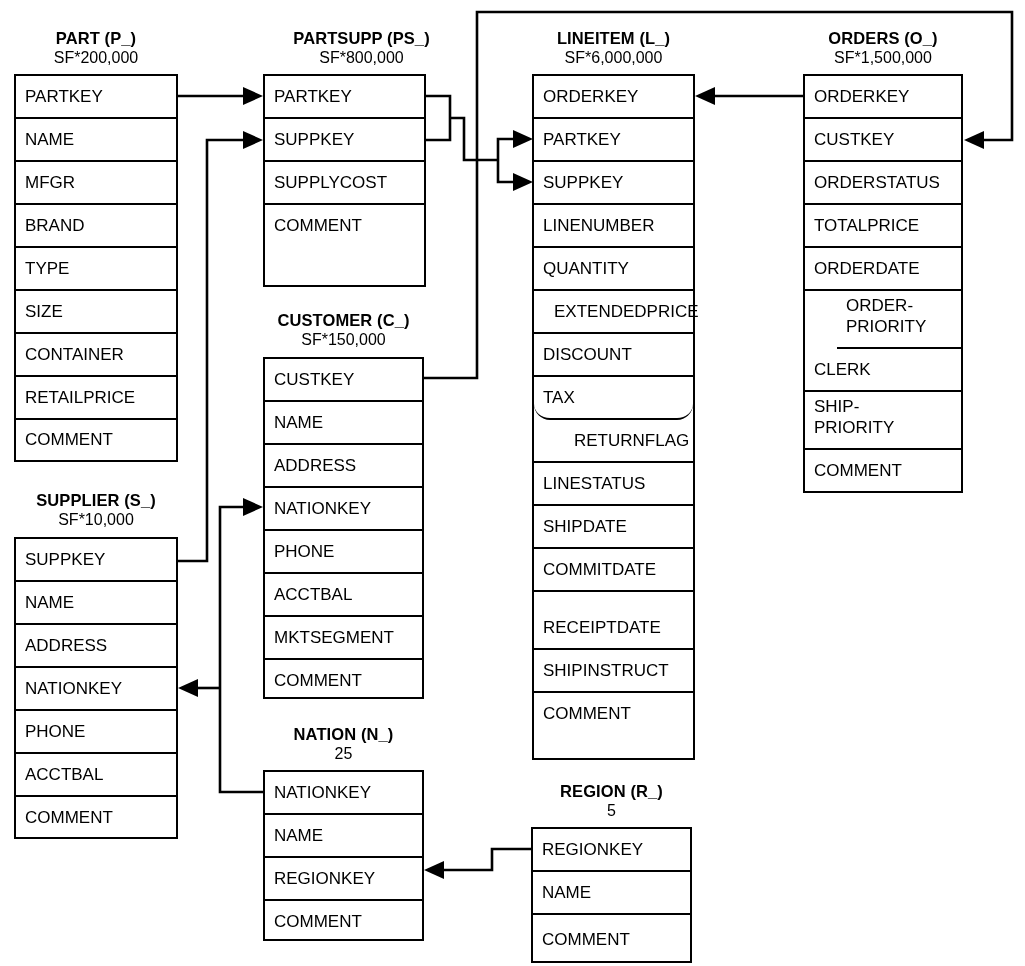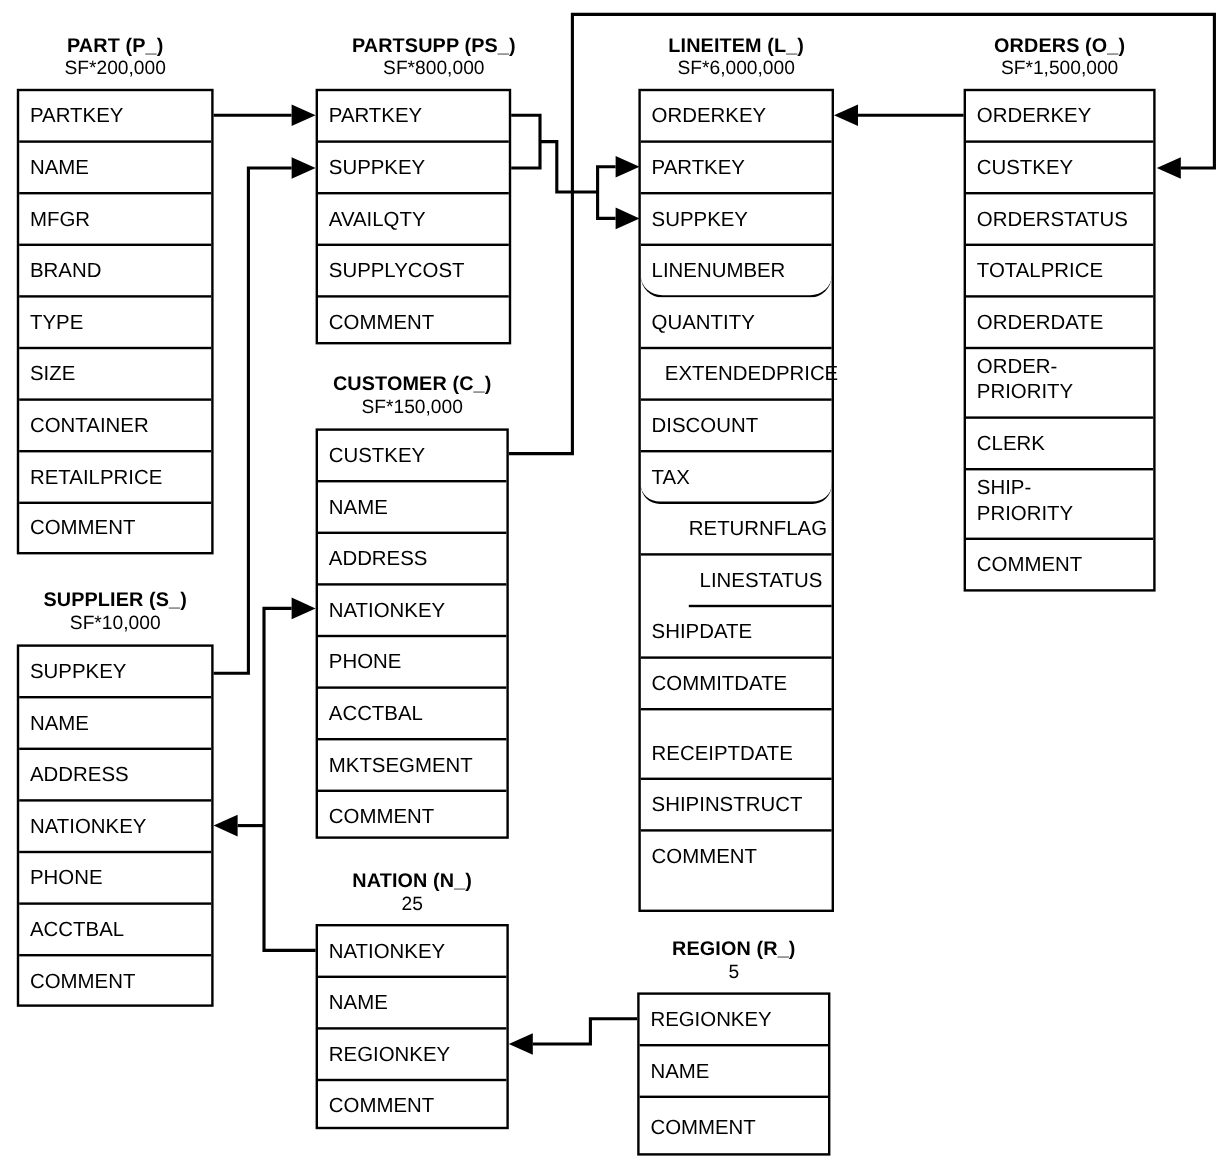--- a/index.html
+++ b/index.html
@@ -101,58 +101,57 @@
     <div class="field" style="height:40px;">COMMENT</div>
   </div>
 
   <div class="entity" style="left:280px; top:28px; width:163px;">
     <div class="entity-title">PARTSUPP (PS_)</div>
     <div class="entity-card">SF*800,000</div>
   </div>
   <div class="entity-box" style="left:263px; top:74px; width:163px; height:213px;">
     <div class="field" style="height:43px;">PARTKEY</div>
     <div class="field" style="height:43px;">SUPPKEY</div>
-    <div class="field" style="height:43px;">AVAILQTY</div>
     <div class="field" style="height:43px;">SUPPLYCOST</div>
     <div class="field" style="height:41px;">COMMENT</div>
   </div>
 
   <div class="entity" style="left:532px; top:28px; width:163px;">
     <div class="entity-title">LINEITEM (L_)</div>
     <div class="entity-card">SF*6,000,000</div>
   </div>
   <div class="entity-box" style="left:532px; top:74px; width:163px; height:686px;">
     <div class="field" style="height:43px;">ORDERKEY</div>
     <div class="field" style="height:43px;">PARTKEY</div>
     <div class="field" style="height:43px;">SUPPKEY</div>
-    <div class="field" style="height:43px;border-radius:18px;">LINENUMBER</div>
+    <div class="field" style="height:43px;">LINENUMBER</div>
     <div class="field" style="height:43px;">QUANTITY</div>
     <div class="field" style="height:43px; padding-left:20px;">EXTENDEDPRICE</div>
     <div class="field" style="height:43px;">DISCOUNT</div>
     <div class="field" style="height:43px;border-radius:16px;">TAX</div>
     <div class="field" style="height:43px;padding-left:40px;">RETURNFLAG</div>
-    <div class="field" style="height:43px;margin-left:40px;">LINESTATUS</div>
+    <div class="field" style="height:43px;">LINESTATUS</div>
     <div class="field" style="height:43px;">SHIPDATE</div>
     <div class="field" style="height:43px;">COMMITDATE</div>
     <div class="field" style="height:43px;margin-top:15px;">RECEIPTDATE</div>
     <div class="field" style="height:43px;">SHIPINSTRUCT</div>
     <div class="field" style="height:41px;">COMMENT</div>
   </div>
 
   <div class="entity" style="left:803px; top:28px; width:160px;">
     <div class="entity-title">ORDERS (O_)</div>
     <div class="entity-card">SF*1,500,000</div>
   </div>
   <div class="entity-box" style="left:803px; top:74px; width:160px; height:419px;">
     <div class="field" style="height:43px;">ORDERKEY</div>
     <div class="field" style="height:43px;">CUSTKEY</div>
     <div class="field" style="height:43px;">ORDERSTATUS</div>
     <div class="field" style="height:43px;">TOTALPRICE</div>
     <div class="field" style="height:43px;">ORDERDATE</div>
-    <div class="field two-line" style="height:58px;">ORDER-
+    <div class="field two-line" style="height:58px;margin-left:32px;">ORDER-
 PRIORITY</div>
     <div class="field" style="height:43px;">CLERK</div>
     <div class="field two-line" style="height:58px;">SHIP-
 PRIORITY</div>
     <div class="field" style="height:41px;">COMMENT</div>
   </div>
 
   <div class="entity" style="left:263px; top:310px; width:161px;">
     <div class="entity-title">CUSTOMER (C_)</div>
     <div class="entity-card">SF*150,000</div>

